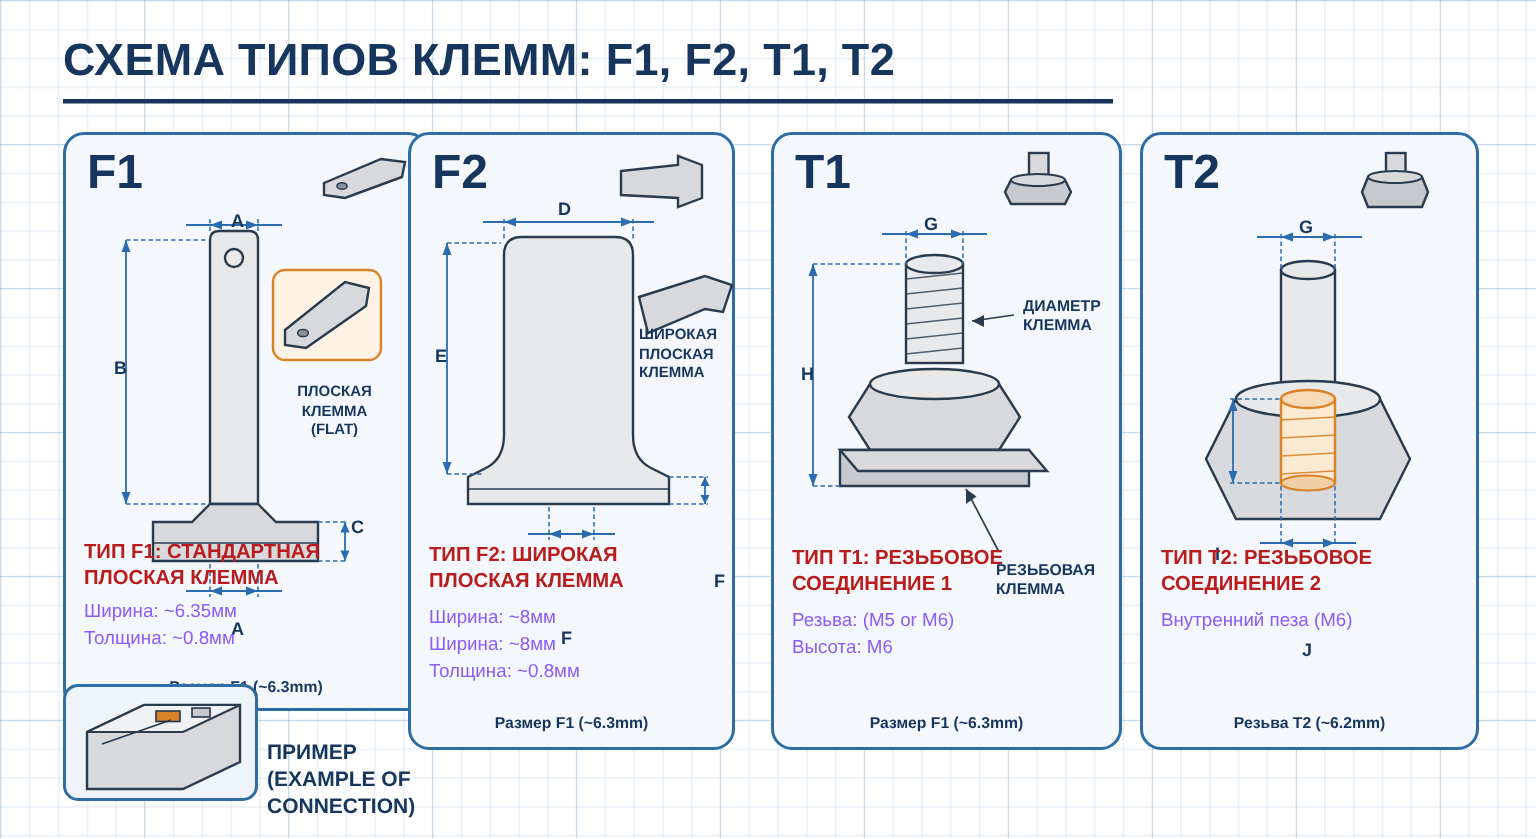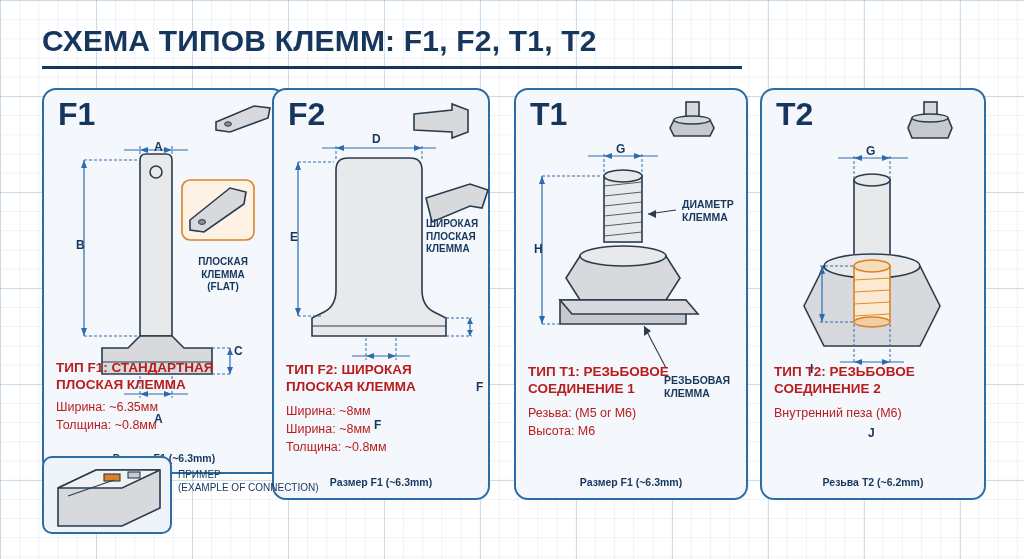--- a/index.html
+++ b/index.html
@@ -41,41 +41,41 @@
   .card-letter{
     position:absolute;left:14px;top:6px;
     font-size:32px;font-weight:bold;color:#17365d;
   }
   .card-title{
     position:absolute;
     font-size:13.5px;font-weight:bold;color:#b91c1c;line-height:1.25;
   }
   .spec{
     position:absolute;
-    font-size:12.5px;color:#b91c1c;line-height:1.45;
+    font-size:12.5px;color:#8b5cf6;line-height:1.45;
   }
   .card-foot{
     position:absolute;
     font-size:10.5px;font-weight:bold;color:#17365d;text-align:center;width:100%;
   }
   .dimlabel{
     position:absolute;font-size:12px;font-weight:bold;color:#17365d;
   }
   .note{
     position:absolute;font-size:10.5px;font-weight:bold;color:#17365d;line-height:1.25;
   }
   .callout{
     position:absolute;font-size:10px;font-weight:bold;color:#17365d;line-height:1.25;
   }
   .example-box{
     position:absolute;
     background:#eef4fa;border:2px solid #2e6da4;border-radius:10px;
   }
   .example-text{
-    position:absolute;font-size:10px;font-weight:normal;color:#17365d;line-height:1.3;
+    position:absolute;font-size:14px;font-weight:bold;color:#17365d;line-height:1.3;margin-top:24px;
   }
   svg{display:block;}
   .dim{stroke:#2b6cb0;stroke-width:1.2;fill:none;}
   .dimthin{stroke:#2b6cb0;stroke-width:1;fill:none;stroke-dasharray:3 2;}
   .metal{fill:#e8e9ea;stroke:#2a3b4d;stroke-width:1.6;}
   .metal2{fill:#d7d9dc;stroke:#2a3b4d;stroke-width:1.6;}
   .metal3{fill:#c6c9cd;stroke:#2a3b4d;stroke-width:1.6;}
   .lead{stroke:#2a3b4d;stroke-width:1.1;fill:none;}
 </style>
 </head>

